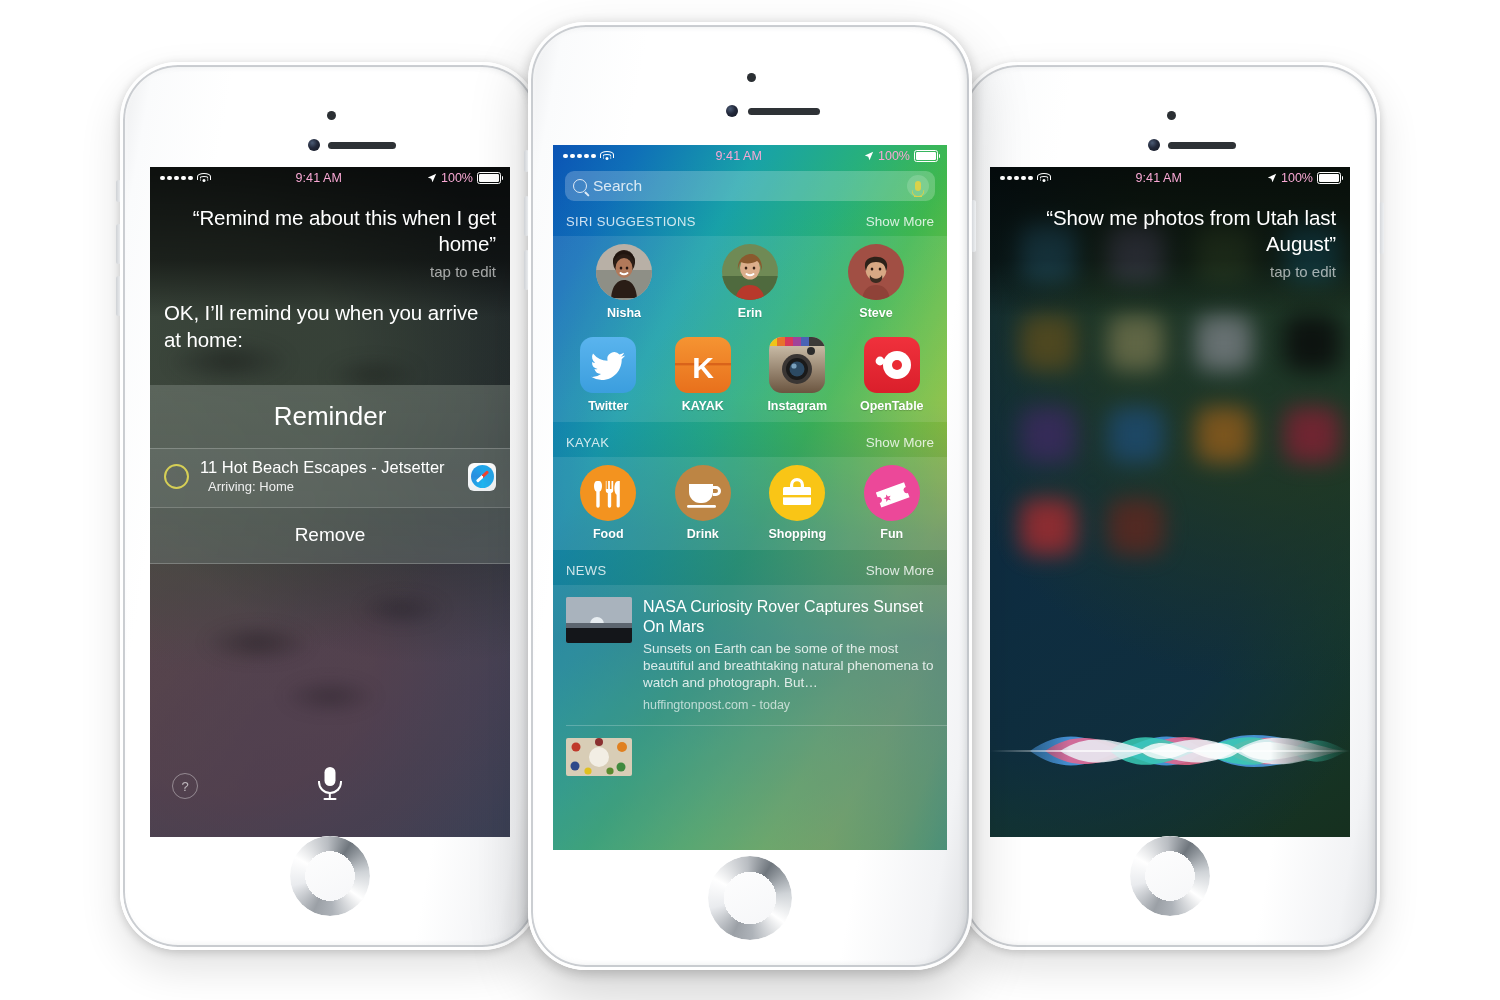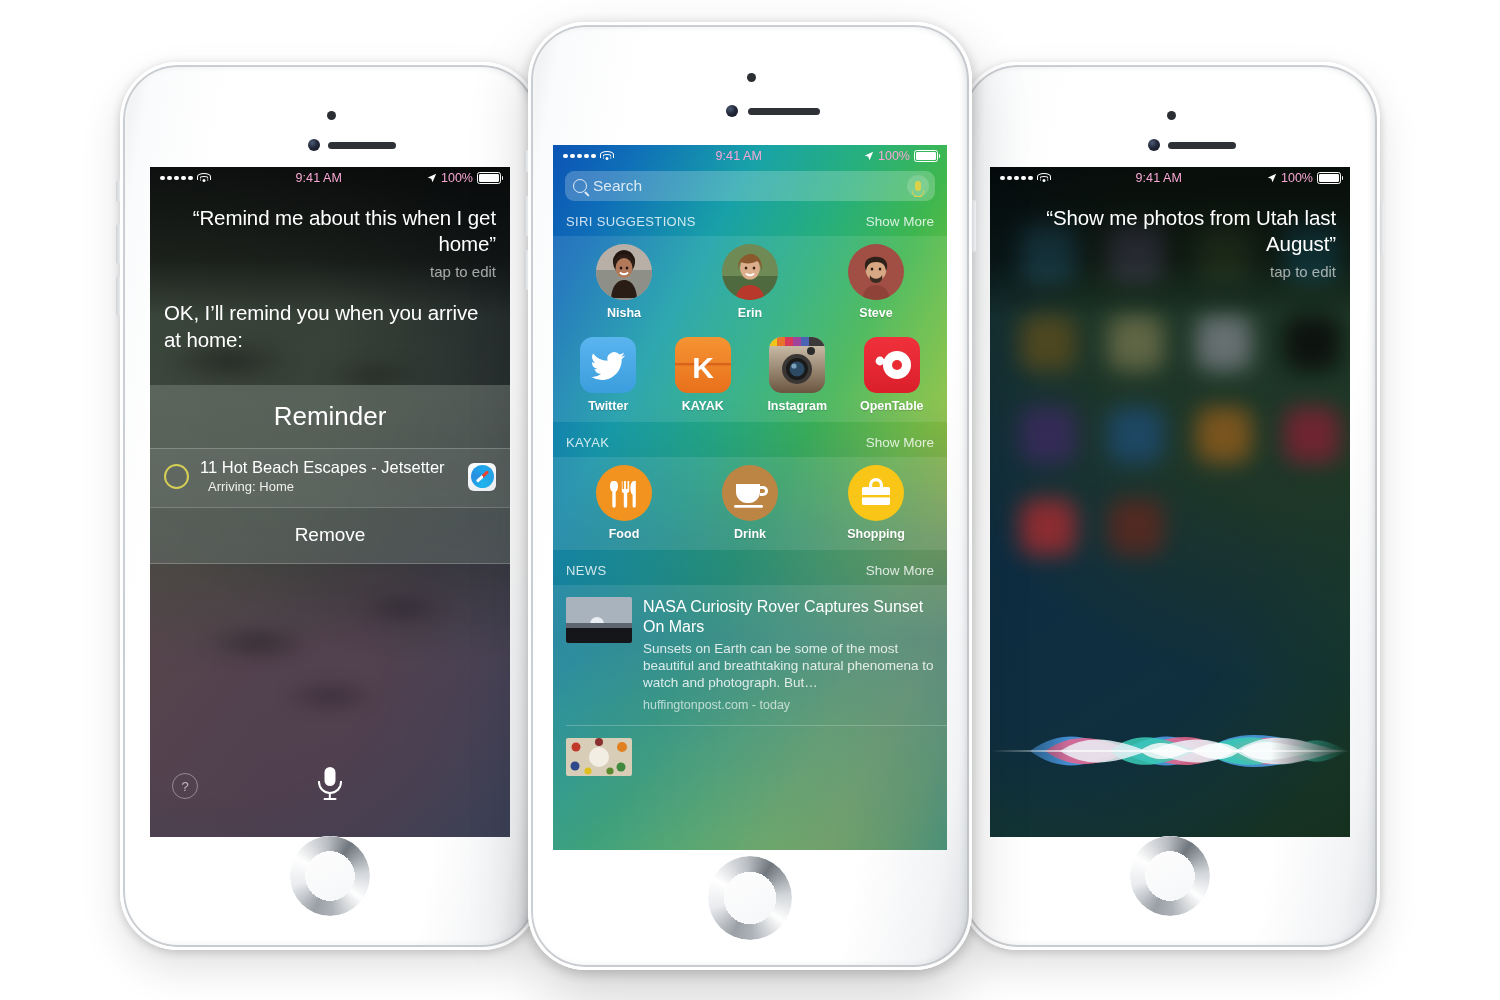--- a/index.html
+++ b/index.html
@@ -550,20 +550,31 @@
               <div class="cell">
                 <div class="circ" style="background:#f9c516;">
                   <svg viewBox="0 0 56 56" width="56" height="56">
                     <path d="M21 22v-2a7 7 0 0 1 14 0v2h-3.2v-2a3.8 3.8 0 0 0-7.6 0v2z" fill="#fff"></path>
                     <rect x="14" y="22" width="28" height="18" rx="1.5" fill="#fff"></rect>
                     <rect x="14" y="30" width="28" height="2.4" fill="#f9c516"></rect>
                   </svg>
                 </div>
                 <span class="lbl">Shopping</span>
               </div>
+              <div class="cell">
+                <div class="circ" style="background:#ec4899;">
+                  <svg viewBox="0 0 56 56" width="56" height="56">
+                    <g transform="rotate(-20 28 28)">
+                      <path d="M13 22h30v5a3.2 3.2 0 0 0 0 6.4V38H13v-4.6a3.2 3.2 0 0 0 0-6.4z" fill="#fff"></path>
+                      <path d="M22 27.3l1 2.6 2.8.1-2.2 1.8.8 2.7-2.4-1.6-2.4 1.6.8-2.7-2.2-1.8 2.8-.1z" fill="#ec4899"></path>
+                    </g>
+                  </svg>
+                </div>
+                <span class="lbl">Fun</span>
+              </div>
             </div>
           </div>
 
           <div class="sect-head">
             <span class="sect-title">NEWS</span>
             <span class="sect-more">Show More</span>
           </div>
 
           <div class="band" style="flex:1;">
             <div class="news-item">

